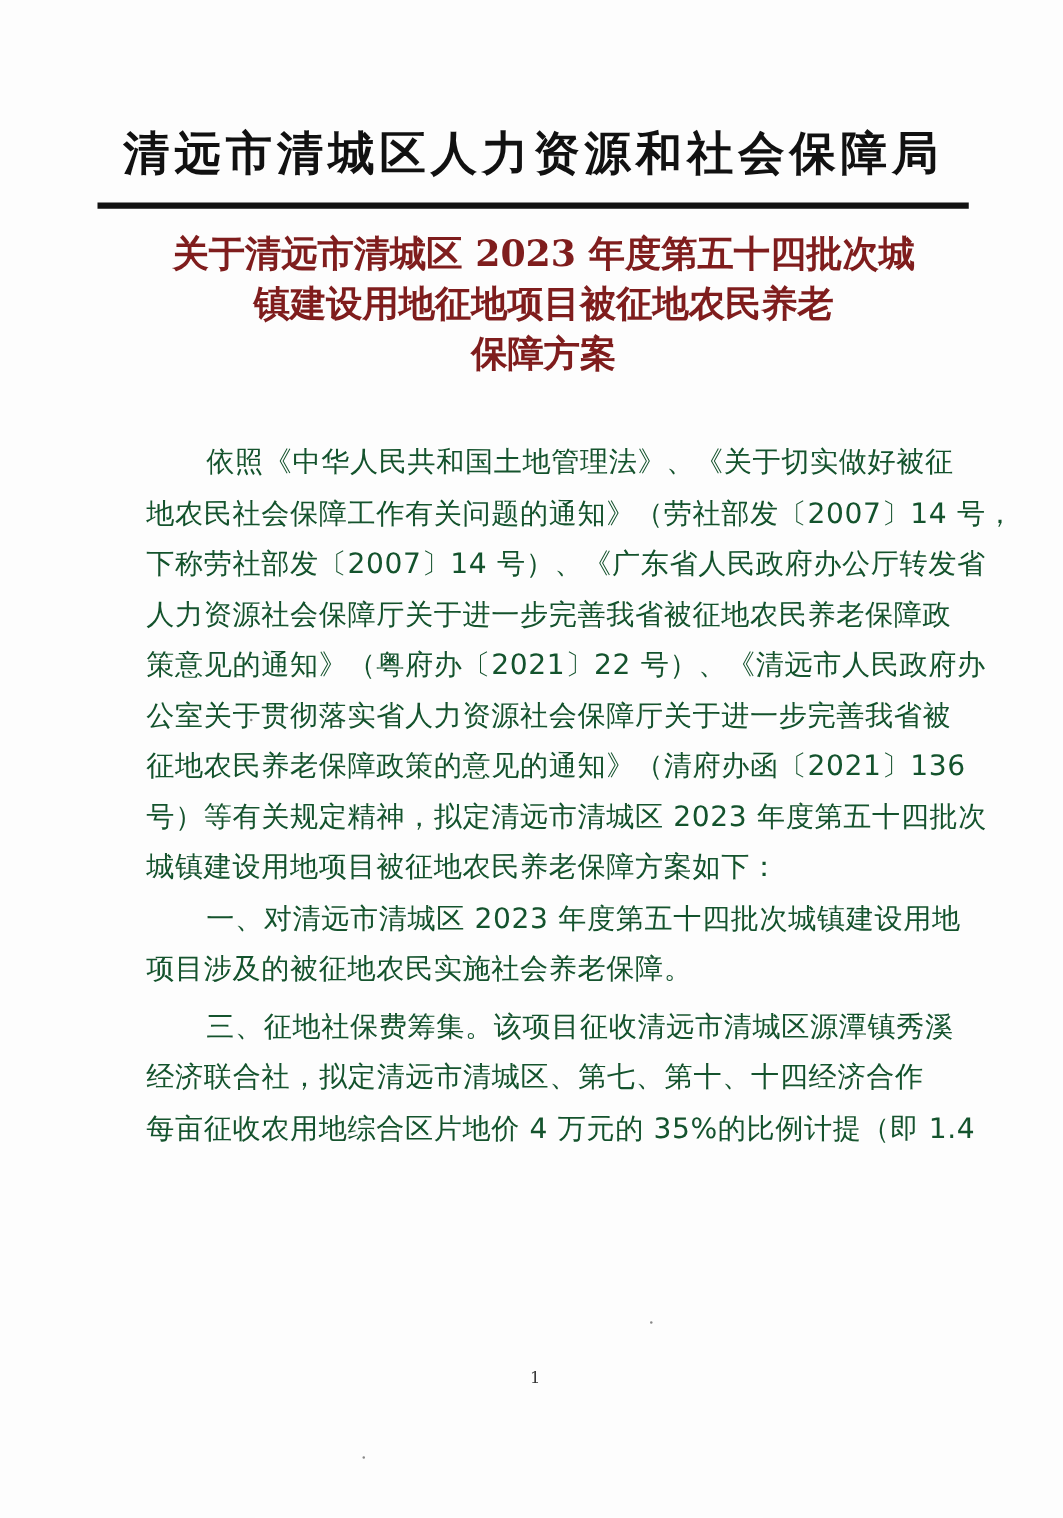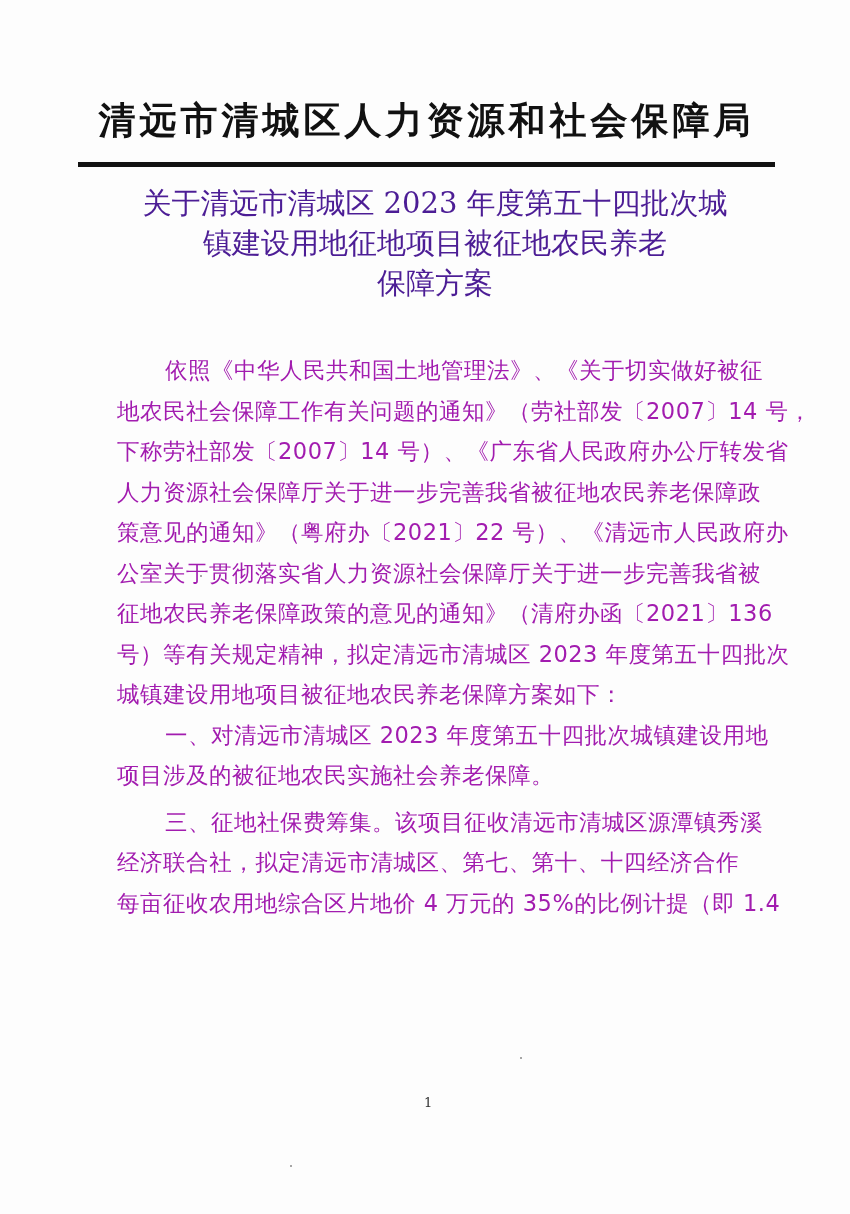--- a/index.html
+++ b/index.html
@@ -25,57 +25,57 @@
       position: absolute;
       left: 78px;
       width: 697px;
       top: 98px;
       text-align: center;
       font-size: 37px;
       font-weight: bold;
       letter-spacing: 4px;
       line-height: 50px;
       color: #111;
-      font-family: Liberation Mono, monospace;
+      font-family: Liberation Sans, sans-serif;
     }
     .red-rule {
       position: absolute;
       left: 78px;
       top: 162px;
       width: 697px;
       height: 5px;
       background: #121212;
     }
     .doc-title {
       position: absolute;
       left: 90px;
       width: 690px;
       top: 183px;
       text-align: center;
-      font-weight: normal;
+      font-weight: bold;
       font-size: 29px;
-      color: #4c1d95;
+      color: #7f1d1d;
       font-family: "DejaVu Serif", "Liberation Serif", serif;
     }
     .doc-title .line {
       display: block;
       height: 40px;
       line-height: 40px;
       white-space: nowrap;
     }
     .doc-title .line3 {
     }
     .body-text {
       position: absolute;
       left: 117px;
       top: 350px;
       width: 622px;
       font-size: 22.5px;
       line-height: 40px;
-      color: #a21caf;
+      color: #14532d;
       font-family: "DejaVu Sans", sans-serif;
     }
     .body-text .ln {
       display: block;
       height: 40.5px;
       white-space: nowrap;
       text-align: justify;
       text-align-last: justify;
       letter-spacing: 0.5px;
     }

